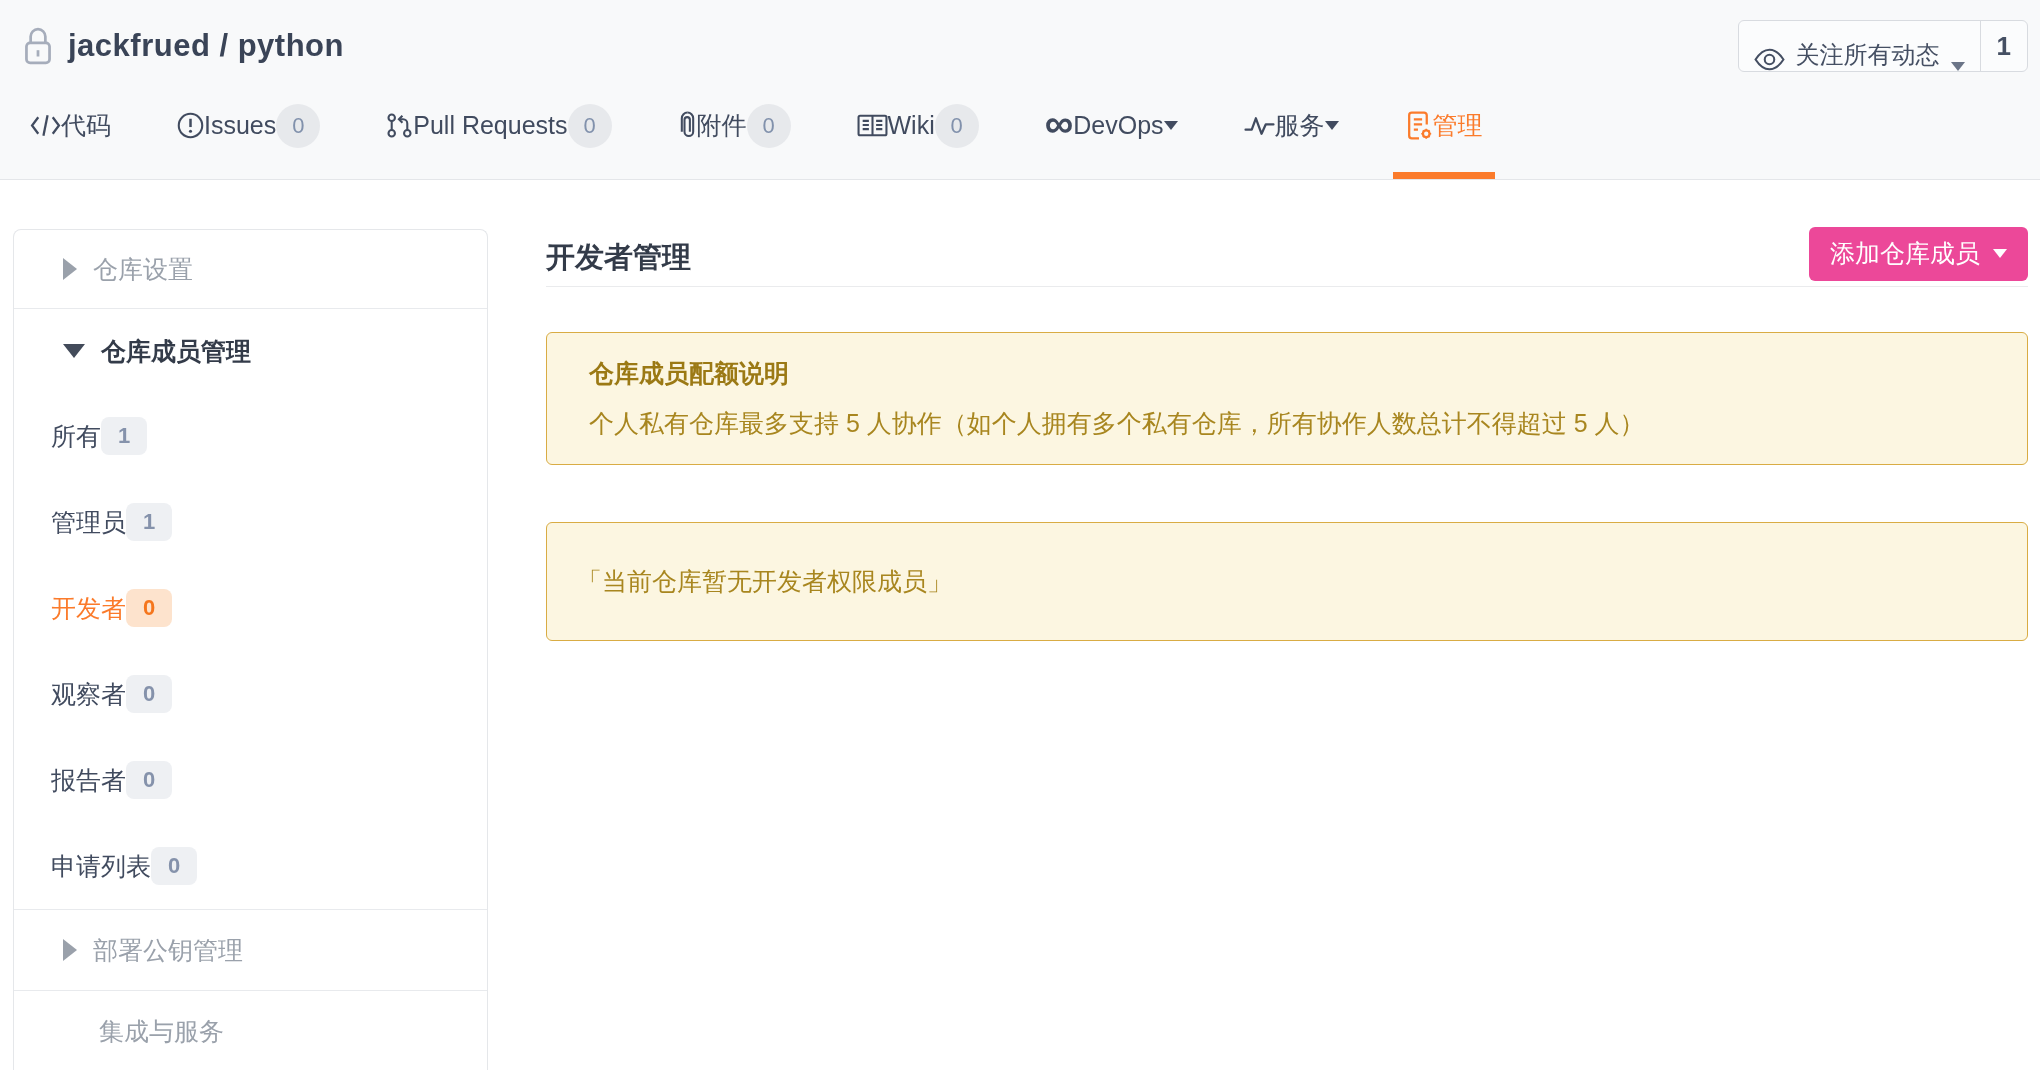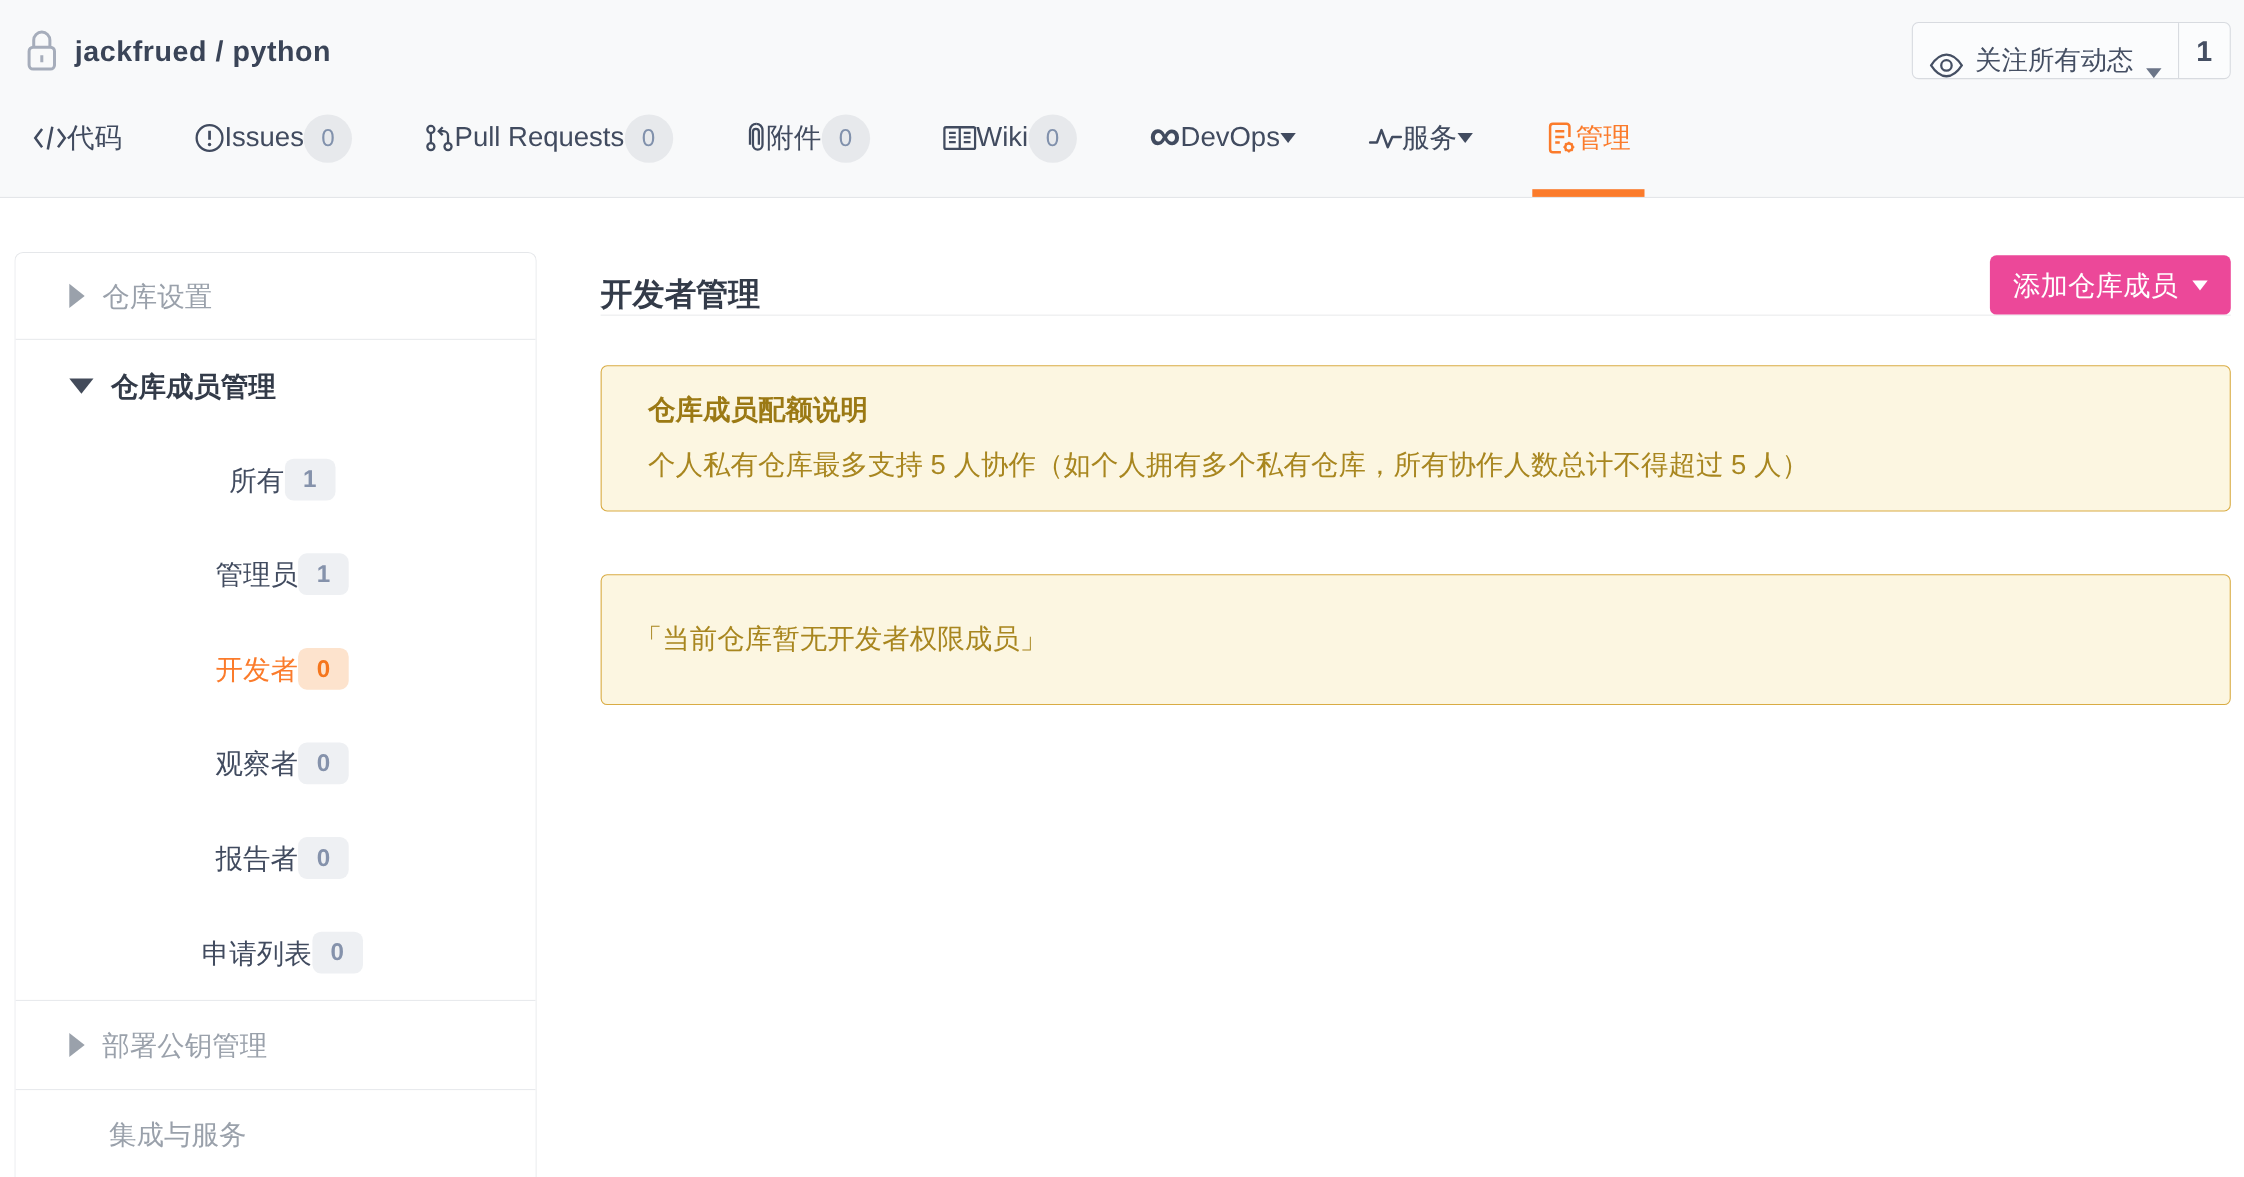--- a/index.html
+++ b/index.html
@@ -8,21 +8,21 @@
     width:2040px; height:1070px;
     overflow:hidden;
     background:#ffffff;
     font-family:"Liberation Sans","DejaVu Sans",sans-serif;
     color:#414b5f;
   }
   
   .topbar { height:180px; background:#f8f9fa; border-bottom:1px solid #e4e6e9; }
   .topbar-row1 { display:flex; align-items:center; justify-content:space-between; padding:20px 12px 0 20px; height:72px; }
   .repo { display:flex; align-items:center; gap:12px; }
-  .repo-title { font-size:26px; font-weight:bold; color:#3a4457; letter-spacing:.5px; }
+  .repo-title { font-size:31px; font-weight:bold; color:#3a4457; letter-spacing:.5px; }
   .lock { color:#a6adbb; display:flex; }
   .watch-btn { display:flex; align-items:stretch; height:52px; border:1px solid #d8dbe0; border-radius:6px; background:#fbfcfd; color:#454f63; font-size:24px; overflow:hidden; cursor:pointer; }
   .watch-main { display:flex; align-items:flex-end; gap:11px; padding:0 15px; }
   .watch-count { display:flex; align-items:center; padding:0 16px; border-left:1px solid #d8dbe0; font-weight:bold; font-size:26px; }
   .caret { display:inline-block; width:0; height:0; border-left:8px solid transparent; border-right:8px solid transparent; border-top:10px solid currentColor; }
   .caret.small { border-left-width:7px; border-right-width:7px; border-top-width:9px; }
   
   .nav { display:flex; align-items:stretch; height:107px; padding-left:30px; }
   .tab { position:relative; display:flex; align-items:center; gap:0; margin-right:66px; font-size:25px; color:#414b5f; cursor:pointer; white-space:nowrap; }
   .tab-icon { display:flex; color:#414b5f; }
@@ -34,27 +34,27 @@
   .page { display:flex; align-items:flex-start; padding:49px 12px 0 13px; background:#fff; }
   
   .sidebar { width:475px; flex-shrink:0; height:843px; background:#fff; border:1px solid #e5e7ea; border-bottom:none; border-radius:8px 8px 0 0; overflow:hidden; }
   .side-sec { display:flex; align-items:center; gap:16px; padding-left:49px; height:78px; font-size:25px; color:#9aa1ab; cursor:pointer; }
   .side-sec.expanded { color:#333b49; font-weight:bold; height:84px; }
   .side-sec.no-arrow { padding-left:85px; }
   .tri { width:0; height:0; flex-shrink:0; }
   .tri-right { border-top:11px solid transparent; border-bottom:11px solid transparent; border-left:14px solid #9aa1ab; }
   .tri-down { border-left:11px solid transparent; border-right:11px solid transparent; border-top:14px solid #434b5a; }
   .divider { border-top:1px solid #e8eaed; }
-  .member-item { display:flex; align-items:center; justify-content:center; height:86px; padding:0 25px 0 37px; font-size:25px; color:#414b5f; cursor:pointer; }
+  .member-item { display:flex; align-items:center; justify-content:flex-start; height:86px; padding:0 25px 0 37px; font-size:25px; color:#414b5f; cursor:pointer; }
   .member-badge { min-width:46px; height:38px; padding:0 8px; border-radius:8px; background:#eef0f3; color:#8592ab; font-size:22px; font-weight:bold; display:flex; align-items:center; justify-content:center; }
   .member-item.active { color:#fb7b2b; }
   .member-item.active .member-badge { background:#fde3cd; color:#f5761d; }
   
   .main { flex:1; margin-left:58px; }
-  .main-head { display:flex; justify-content:space-between; align-items:flex-end; height:57px; }
+  .main-head { display:flex; justify-content:space-between; align-items:center; height:57px; }
   .main-title { margin:0; font-size:29px; font-weight:bold; color:#333b49; line-height:35px; }
   .add-btn { margin-top:-8px; height:54px; padding:0 21px; background:#ec4899; border:none; border-radius:6px; color:#fff; font-size:25px; display:flex; align-items:center; gap:13px; cursor:pointer; font-family:inherit; }
   .add-btn .caret { color:#ffffff; }
   .main-divider { border-top:1px solid #eaebed; }
   .notice-box { border:1.5px solid #d9ac44; border-radius:6px; background:#fcf6e1; padding:25px 42px; color:#a8861f; font-size:25px; line-height:31px; }
   .notice-box.quota { margin-top:45px; }
   .notice-title { font-weight:bold; color:#9b7914; margin-bottom:19px; }
   .notice-box.empty { margin-top:57px; padding:43px 30px; }
 </style>
 </head>

